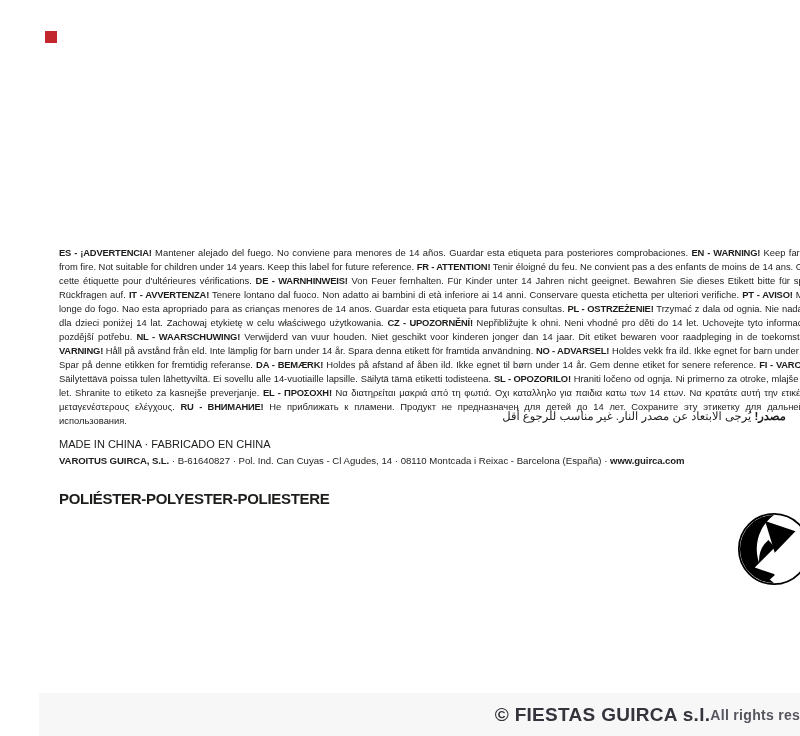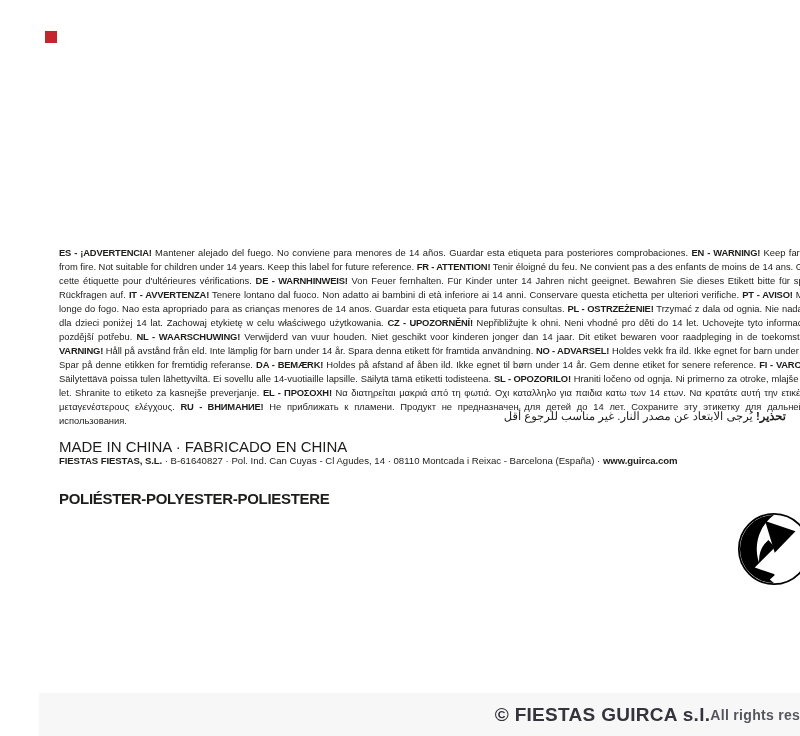--- a/index.html
+++ b/index.html
@@ -31,21 +31,21 @@
   .arabic-warning {
     position: absolute; right: 14px; top: 408px; width: 430px;
     direction: rtl; text-align: right;
     font-size: 11.5px; line-height: 16px;
     color: #1d1d1b;
   }
   .arabic-warning b { font-weight: 700; }
 
   .made-in {
     position: absolute; left: 20px; top: 438px;
-    font-size: 15px; color: #1d1d1b;
+    font-size: 11px; color: #1d1d1b;
   }
   .company {
     position: absolute; left: 20px; top: 455px;
     font-size: 9.6px; color: #1d1d1b; white-space: nowrap;
   }
   .company b { font-weight: 700; letter-spacing: -0.1px; }
 
   .material {
     position: absolute; left: 20px; top: 490px;
     font-size: 15px; font-weight: 700; letter-spacing: -0.3px;
@@ -68,28 +68,28 @@
 </head>
 <body>
 
 <div class="page">
 
   <div class="red-marker" style="background: rgb(193, 39, 45);"></div>
 
   <div class="warning-text"><b class="lang-tag">ES - ¡ADVERTENCIA!</b> Mantener alejado del fuego. No conviene para menores de 14 años. Guardar esta etiqueta para posteriores comprobaciones. <b class="lang-tag">EN - WARNING!</b> Keep far away from fire. Not suitable for children under 14 years. Keep this label for future reference. <b class="lang-tag">FR - ATTENTION!</b> Tenir éloigné du feu. Ne convient pas a des enfants de moins de 14 ans. Garder cette étiquette pour d'ultérieures vérifications. <b class="lang-tag">DE - WARNHINWEIS!</b> Von Feuer fernhalten. Für Kinder unter 14 Jahren nicht geeignet. Bewahren Sie dieses Etikett bitte für spätere Rückfragen auf. <b class="lang-tag">IT - AVVERTENZA!</b> Tenere lontano dal fuoco. Non adatto ai bambini di età inferiore ai 14 anni. Conservare questa etichetta per ulteriori verifiche. <b class="lang-tag">PT - AVISO!</b> Manter longe do fogo. Nao esta apropriado para as crianças menores de 14 anos. Guardar esta etiqueta para futuras consultas. <b class="lang-tag">PL - OSTRZEŻENIE!</b> Trzymać z dala od ognia. Nie nadaje się dla dzieci poniżej 14 lat. Zachowaj etykietę w celu właściwego użytkowania. <b class="lang-tag">CZ - UPOZORNĚNÍ!</b> Nepřibližujte k ohni. Neni vhodné pro děti do 14 let. Uchovejte tyto informace pro pozdější potřebu. <b class="lang-tag">NL - WAARSCHUWING!</b> Verwijderd van vuur houden. Niet geschikt voor kinderen jonger dan 14 jaar. Dit etiket bewaren voor raadpleging in de toekomst. <b class="lang-tag">SV - VARNING!</b> Håll på avstånd från eld. Inte lämplig för barn under 14 år. Spara denna etikett för framtida användning. <b class="lang-tag">NO - ADVARSEL!</b> Holdes vekk fra ild. Ikke egnet for barn under 14 år. Spar på denne etikken for fremtidig referanse. <b class="lang-tag">DA - BEMÆRK!</b> Holdes på afstand af åben ild. Ikke egnet til børn under 14 år. Gem denne etiket for senere reference. <b class="lang-tag">FI - VAROITUS!</b> Säilytettävä poissa tulen lähettyviltä. Ei sovellu alle 14-vuotiaille lapsille. Säilytä tämä etiketti todisteena. <b class="lang-tag">SL - OPOZORILO!</b> Hraniti ločeno od ognja. Ni primerno za otroke, mlajše od 14 let. Shranite to etiketo za kasnejše preverjanje. <b class="lang-tag">EL - ΠΡΟΣΟΧΗ!</b> Να διατηρείται μακριά από τη φωτιά. Οχι καταλληλο για παιδια κατω των 14 ετων. Να κρατάτε αυτή την ετικέτα για μεταγενέστερους ελέγχους. <b class="lang-tag">RU - ВНИМАНИЕ!</b> Не приближать к пламени. Продукт не предназначен для детей до 14 лет. Сохраните эту этикетку для дальнейшего использования. </div>
 
   <div class="arabic-warning" dir="rtl">
-    <b>تحذير!</b>
+    <b>مصدر!</b>
     <span>يُرجى الابتعاد عن مصدر النار. غير مناسب للرجوع أقل</span><br>
   </div>
 
   <div class="made-in">MADE IN CHINA · FABRICADO EN CHINA</div>
 
   <div class="company">
-    <b>FIESTAS FIESTAS, S.L.</b><span> · B-61640827 · Pol. Ind. Can Cuyas - Cl Agudes, 14 · 08110 Montcada i Reixac - Barcelona (España) · </span><b>www.guirca.com</b>
+    <b>VAROITUS GUIRCA, S.L.</b><span> · B-61640827 · Pol. Ind. Can Cuyas - Cl Agudes, 14 · 08110 Montcada i Reixac - Barcelona (España) · </span><b>www.guirca.com</b>
   </div>
 
   <div class="material">POLIÉSTER-POLYESTER-POLIESTERE</div>
 
   <svg class="green-dot" viewBox="0 0 100 100" aria-hidden="true">
     <circle cx="50" cy="50" r="47.5" fill="#ffffff" stroke="#000000" stroke-width="2.4"></circle>
     <path d="M50,4 A46,46 0 1 0 50,96 A57,57 0 0 1 50,4 Z" fill="#000000"></path>
     <path d="M46,90 C34,77 33,55 47,43" stroke="#000000" stroke-width="14" fill="none"></path>
     <path d="M54,11 C66,24 67,46 53,58" stroke="#ffffff" stroke-width="12" fill="none"></path>
     <polygon points="62,88 24,75 52,47" fill="#ffffff"></polygon>

